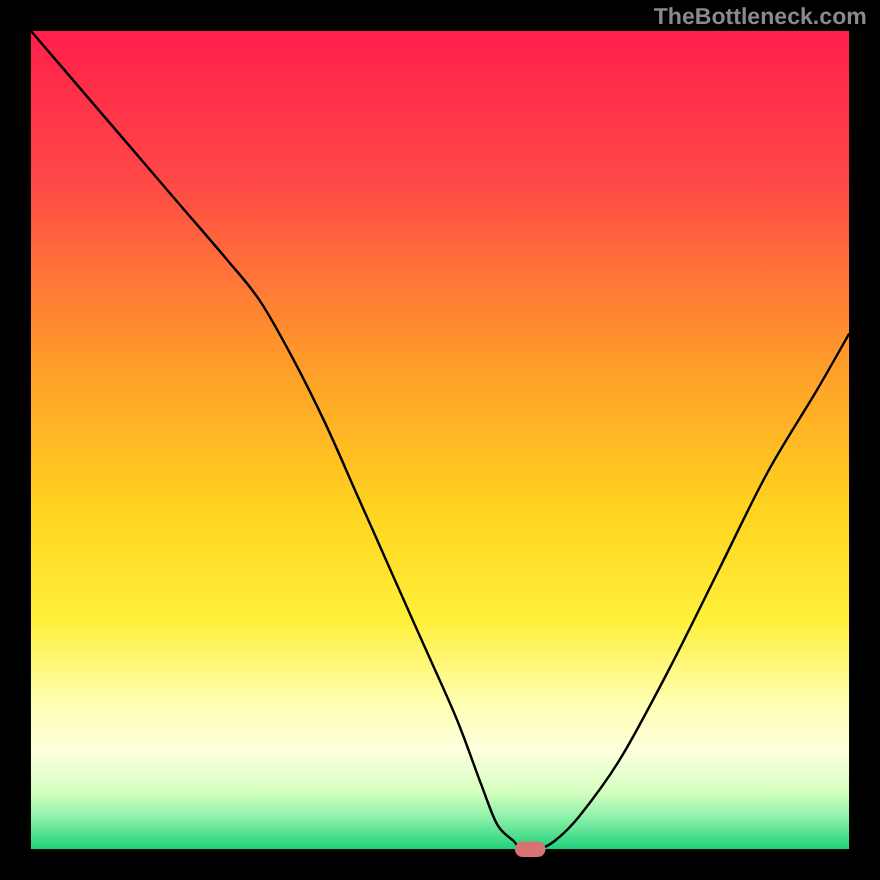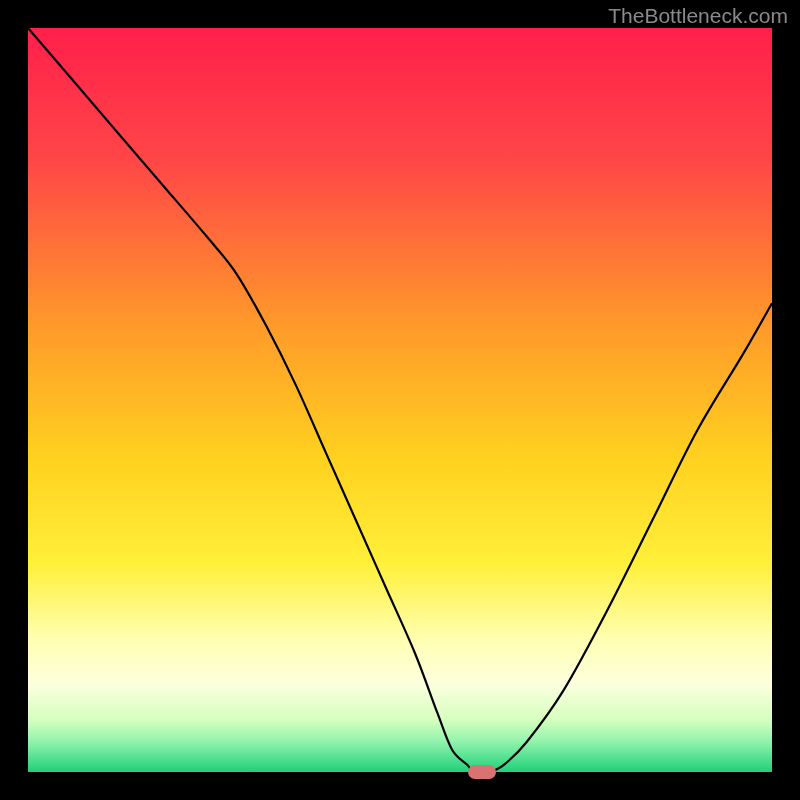--- a/index.html
+++ b/index.html
@@ -1,17 +1,17 @@
 <!DOCTYPE html>
 <html><head>
 <meta charset="utf-8">
 <style>
   * { margin: 0; padding: 0; box-sizing: border-box; }
   body { width: 800px; height: 800px; background: #000; font-family: Arial, sans-serif; position: relative; overflow: hidden; }
-  .watermark { position: absolute; top: 4px; right: 12px; color: #8a8a8a; font-size: 21px; font-weight: 400; z-index: 10; }
+  .watermark { position: absolute; top: 4px; right: 12px; color: #8a8a8a; font-size: 21px; font-weight: 700; z-index: 10; }
   .plot-area { position: absolute; top: 28px; left: 28px; width: 744px; height: 744px; }
   .gradient-bg { position: absolute; inset: 0; }
   .curve { position: absolute; inset: 0; overflow: visible; }
   .curve path { fill: none; stroke: #000; stroke-width: 2.2; }
   .marker { position: absolute; width: 28px; height: 14px; border-radius: 7px; transform: translate(-50%, -50%); }
 </style>
 </head>
 <body>
 
 <div class="watermark">TheBottleneck.com</div>

